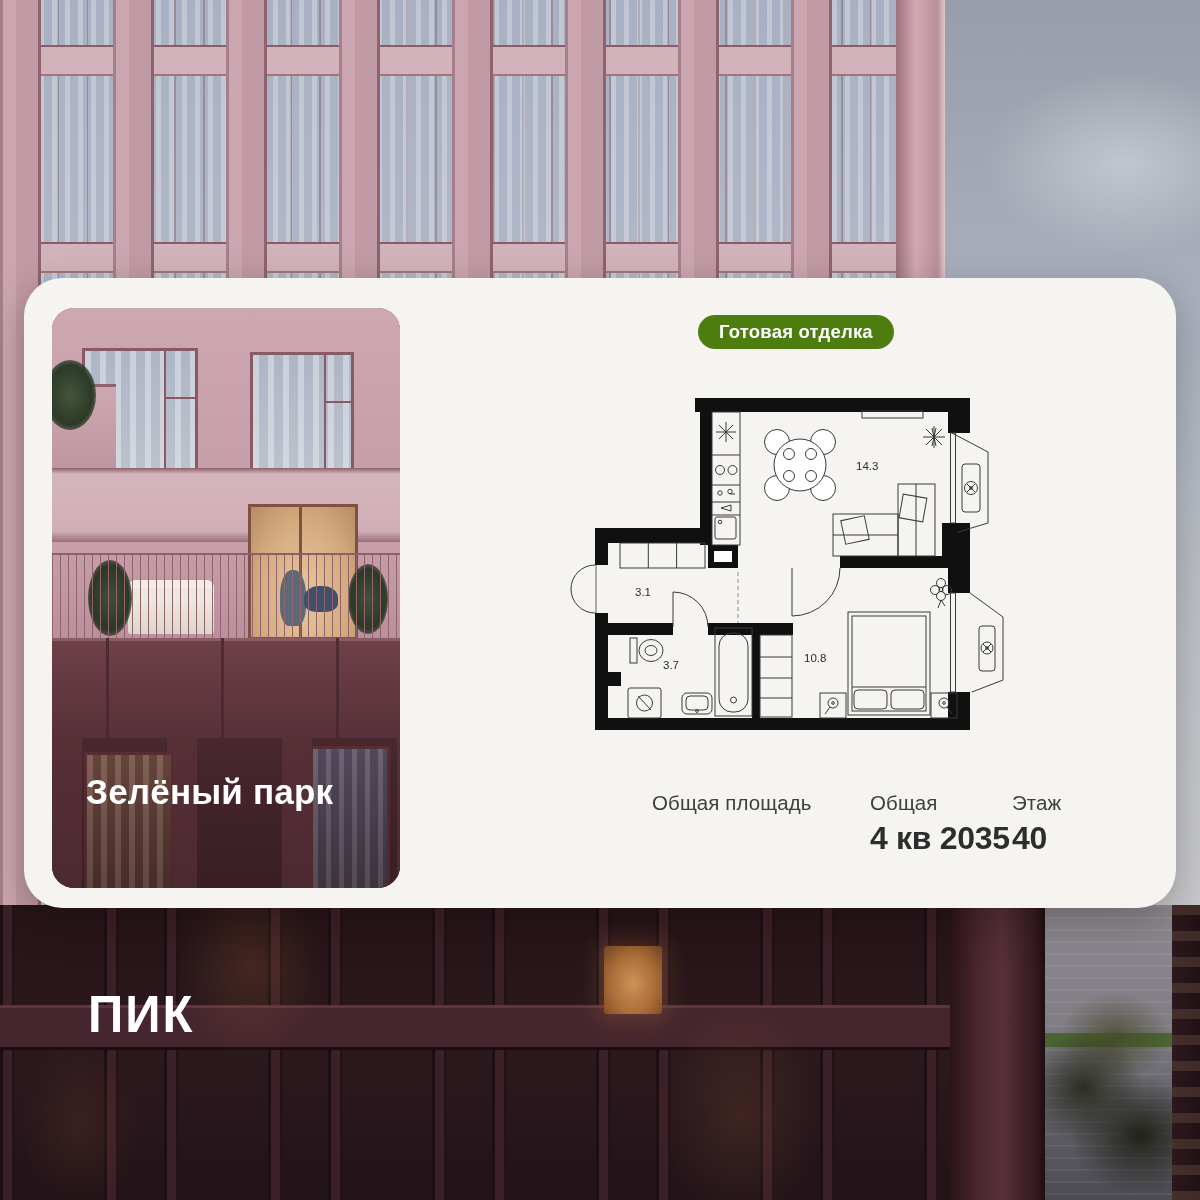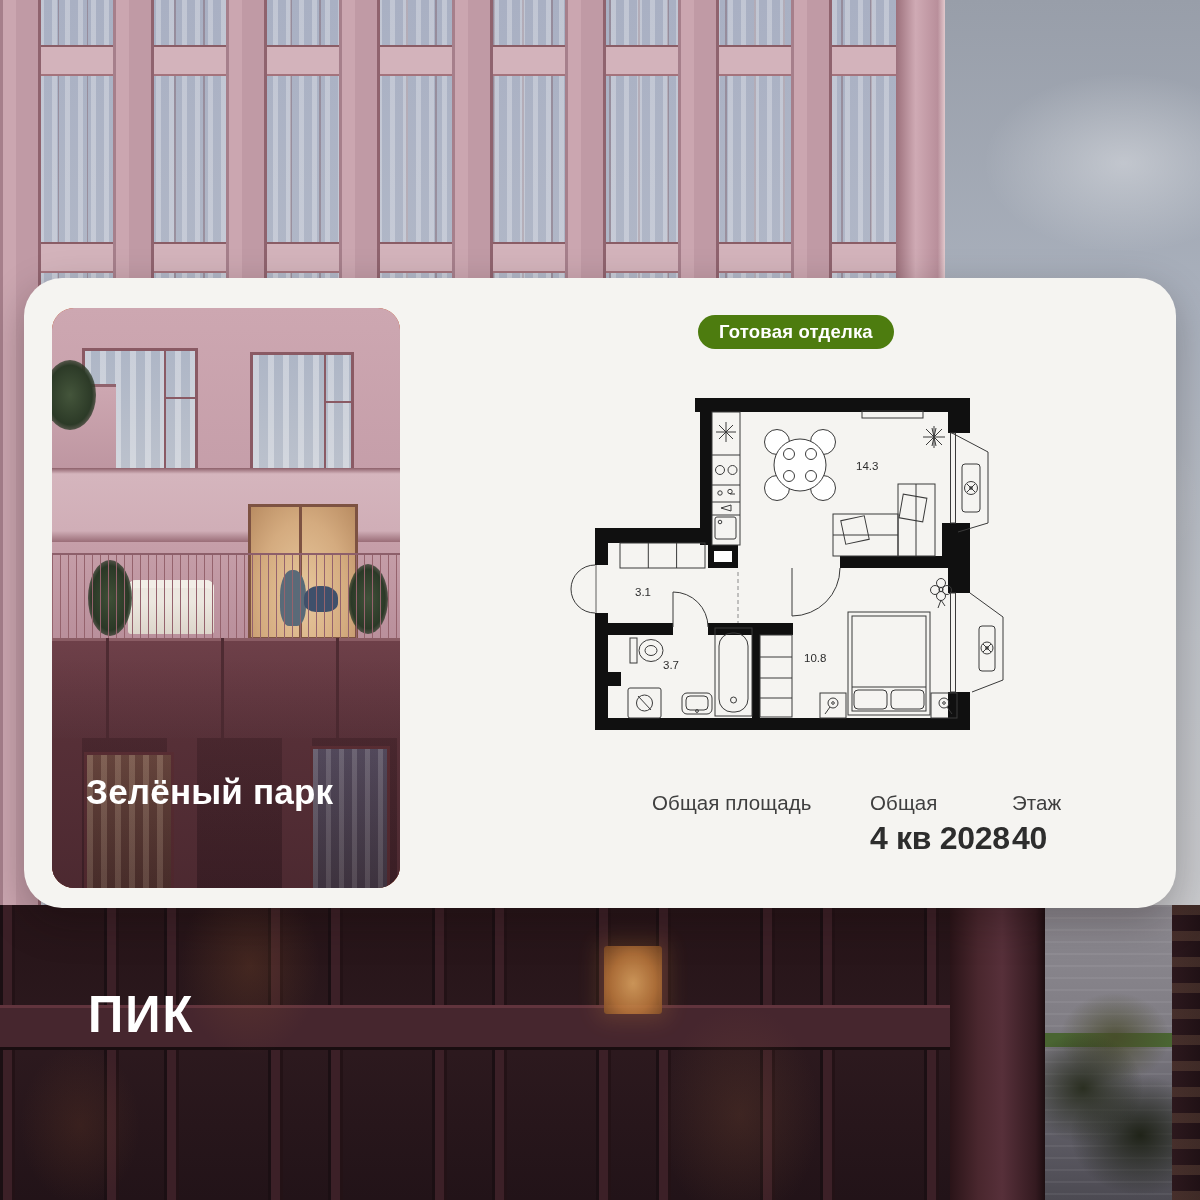--- a/index.html
+++ b/index.html
@@ -302,19 +302,19 @@
     <text x="72" y="210">3.1</text>
     <text x="100" y="283">3.7</text>
     <text x="241" y="276">10.8</text>
   </svg>
 
   <div class="abs stat c2">
     <div class="lbl">Общая площадь</div>
   </div>
   <div class="abs stat c3">
     <div class="lbl">Общая</div>
-    <div class="val">4 кв 2028</div>
+    <div class="val">4 кв 2035</div>
   </div>
   <div class="abs stat c4">
     <div class="lbl">Этаж</div>
     <div class="val">40</div>
   </div>
 </div>
 
 </body></html>

